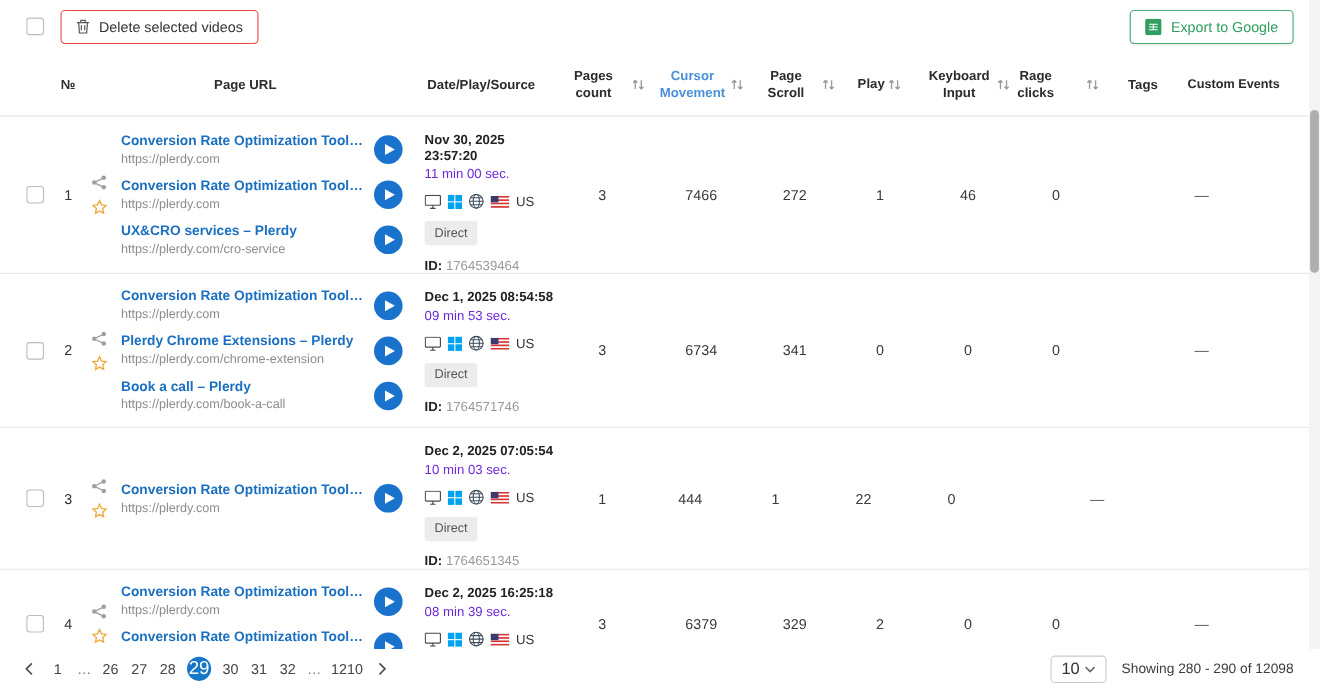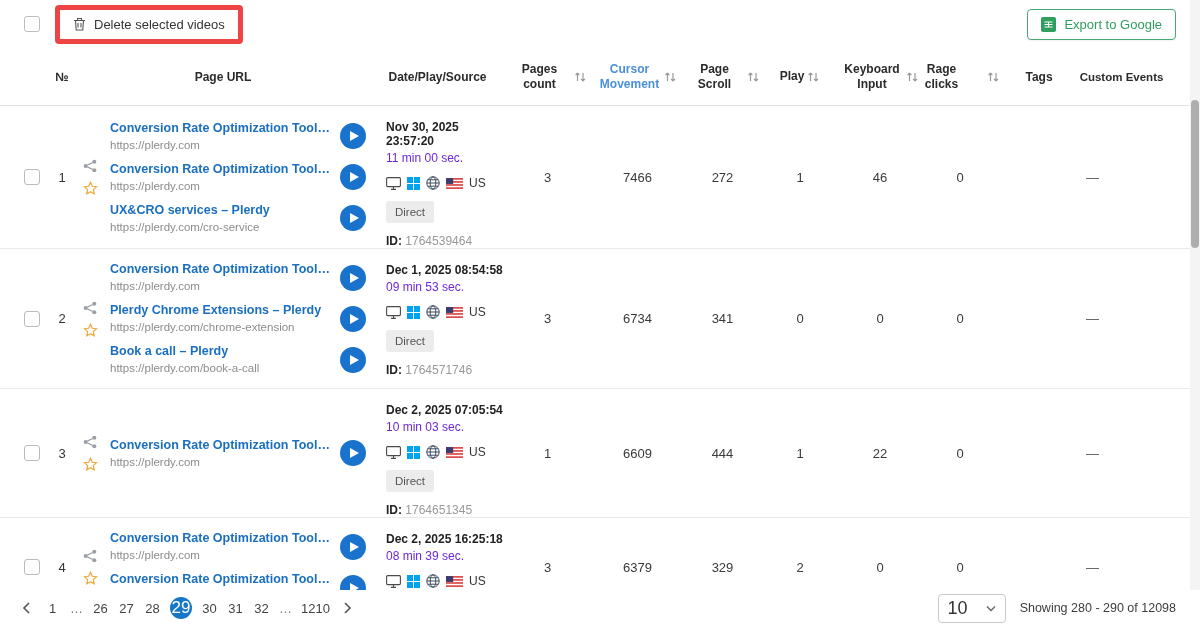--- a/index.html
+++ b/index.html
@@ -2,21 +2,21 @@
 <html><head>
 <meta charset="utf-8">
 <style>
   * { margin:0; padding:0; box-sizing:border-box; }
   body { font-family:"Liberation Sans", sans-serif; background:#fff; }
   .app { position:relative; width:1200px; height:626px; overflow:hidden; background:#fff; }
 
   
   .toolbar { display:flex; align-items:center; height:48px; padding:0 24px; }
   .checkbox { width:16px; height:16px; border:1.5px solid #b9bdc1; border-radius:3px; background:#fff; display:inline-block; cursor:pointer; flex:none; }
-  .btn { display:inline-flex; align-items:center; gap:8px; background:#fff; border:5px solid #ef4444; border-radius:4px; padding:7px 13px; font-size:13px; color:#333; cursor:pointer; font-family:inherit; }
+  .btn { display:inline-flex; align-items:center; gap:8px; background:#fff; border:1px solid #ef4444; border-radius:4px; padding:7px 13px; font-size:13px; color:#333; cursor:pointer; font-family:inherit; }
   .btn-delete { margin-left:15px; }
   .btn-export { margin-left:auto; border:1px solid #49a974; color:#2f9e5f; box-shadow:0 1px 2px rgba(0,0,0,0.06);align-items:center; }
 
   
   .t-header { display:flex; align-items:center; height:58px; border-bottom:1px solid #e2e2e2; font-weight:bold; font-size:12px; color:#2b2b2b; }
   .hcell { display:flex; align-items:center; justify-content:center; gap:3px; flex:none; text-align:center; }
   .hlabel { line-height:1.25; text-align:center; }
   .narrow { max-width:62px; }
   .nowrap { white-space:nowrap; font-size:11.5px; }
   .blue { color:#4a90d9; }
@@ -67,21 +67,21 @@
   .mcell.dash { justify-content:flex-start; padding-left:8px; color:#555; }
 
   
   .pagination { position:absolute; bottom:0; left:0; width:1200px; height:36px; background:#fff; display:flex; align-items:center; padding:0 16px; z-index:20; }
   .pg-arrow { background:none; border:none; cursor:pointer; display:flex; align-items:center; padding:2px 4px; }
   .pg-pages { display:flex; align-items:center; gap:9px; margin:0 6px; }
   .pg-num { background:none; border:none; font-family:inherit; font-size:13px; color:#444; cursor:pointer; min-width:17px; text-align:center; padding:0; }
   .pg-num.active { width:22px; height:22px; min-width:22px; border-radius:50%; background:#1677c9; color:#fff; font-size:17px; }
   .pg-dots { font-size:13px; color:#777; }
   .pg-right { margin-left:auto; display:flex; align-items:center; gap:14px; padding-right:8px; }
-  .page-size { display:flex; align-items:center; gap:18px; border:1px solid #c9c9c9; border-radius:4px; padding:3px 9px; font-size:18px; color:#333; cursor:pointer; }
+  .page-size { display:flex; align-items:center; gap:4px; border:1px solid #c9c9c9; border-radius:4px; padding:3px 9px; font-size:15px; color:#333; cursor:pointer; }
   .showing { font-size:12.5px; color:#3d3d3d; }
 
   
   .scrollbar-track { position:absolute; top:0; right:0; width:10px; height:590px; background:#f4f4f4; z-index:15; cursor:pointer; }
   .scrollbar-thumb { position:absolute; top:100px; left:1px; width:8px; height:148px; background:#aeaeae; border-radius:4px; cursor:grab; }
 </style>
 </head>
 <body>
 
 <div class="app">
@@ -448,21 +448,20 @@
                 </g>
                 <rect width="8" height="6.5" fill="#3c3b6e"></rect>
               </svg>
             </span>
             <span class="country">US</span>
           </div>
           <div class="badge-wrap"><span class="src-badge">Direct</span></div>
           <div class="id-line"><span class="id-label">ID:</span> <span class="id-num">1764651345</span></div>
         </div>
         <div class="mcell col-pages">1</div>
-        <div class="mcell col-cursor">6609</div>
         <div class="mcell col-scroll">444</div>
         <div class="mcell col-click">1</div>
         <div class="mcell col-keyboard">22</div>
         <div class="mcell col-rage">0</div>
         <div class="mcell col-tags"></div>
         <div class="mcell col-custom dash">—</div>
       </div>
       <div class="t-row">
         <div class="cell col-check">
           <span class="checkbox"></span>

